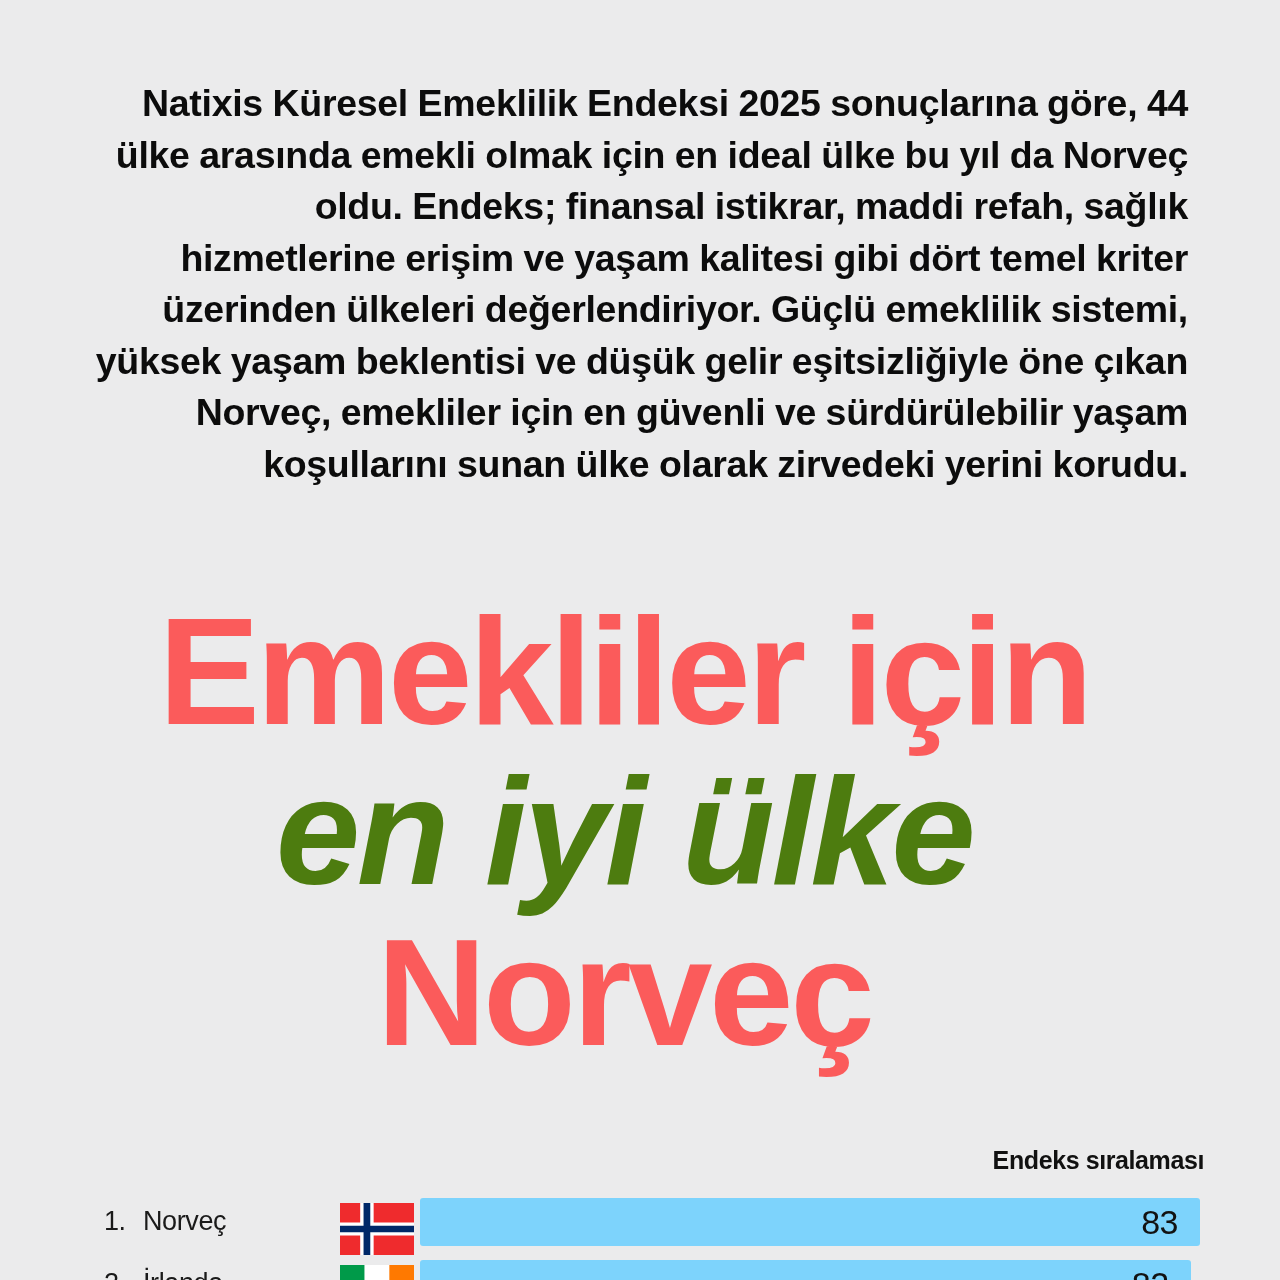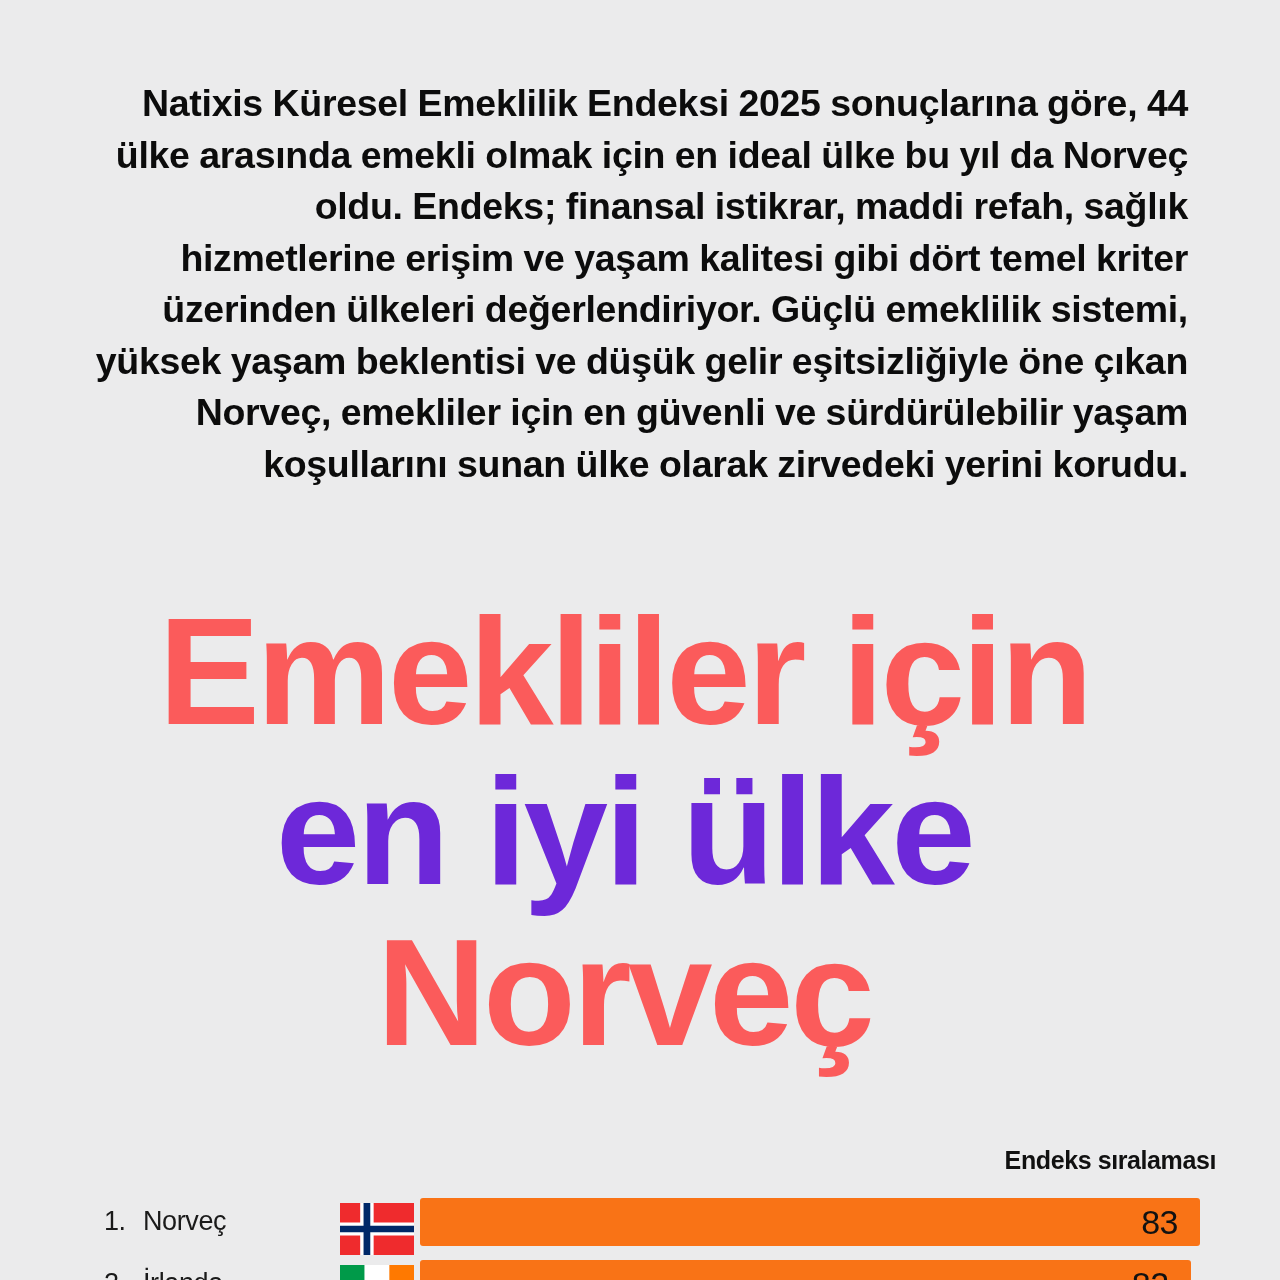--- a/index.html
+++ b/index.html
@@ -55,40 +55,41 @@
     white-space:nowrap;
   }
   .hl-1 {
     font-size:152px;
     line-height:158px;
     color:#fb5b5b;
   }
   .hl-2 {
     font-size:152px;
     line-height:162px;
-    color:#6d28d9;
+    color:#4d7c0f;
+    font-style:italic;
   }
   .hl-3 {
     font-size:152px;
     line-height:160px;
     color:#fb5b5b;
   }
 
   
   .chart {
     position:absolute;
     left:0;
     top:1146px;
     width:1280px;
     height:134px;
   }
 
   .chart-caption {
     position:absolute;
-    right:64px;
+    right:76px;
     top:0px;
     font-size:25px;
     font-weight:700;
     letter-spacing:-0.4px;
     color:#111111;
     white-space:nowrap;
   }
 
   .rows {
     position:absolute;
@@ -141,21 +142,21 @@
     position:absolute;
     left:420px;
     right:80px;
     top:4px;
     height:48px;
   }
 
   .bar {
     position:relative;
     height:48px;
-    background:#f97316;
+    background:#7dd3fc;
     border-radius:3px;
     display:flex;
     align-items:center;
     justify-content:flex-end;
   }
 
   .bar-value {
     font-size:34px;
     font-weight:400;
     color:#121212;

